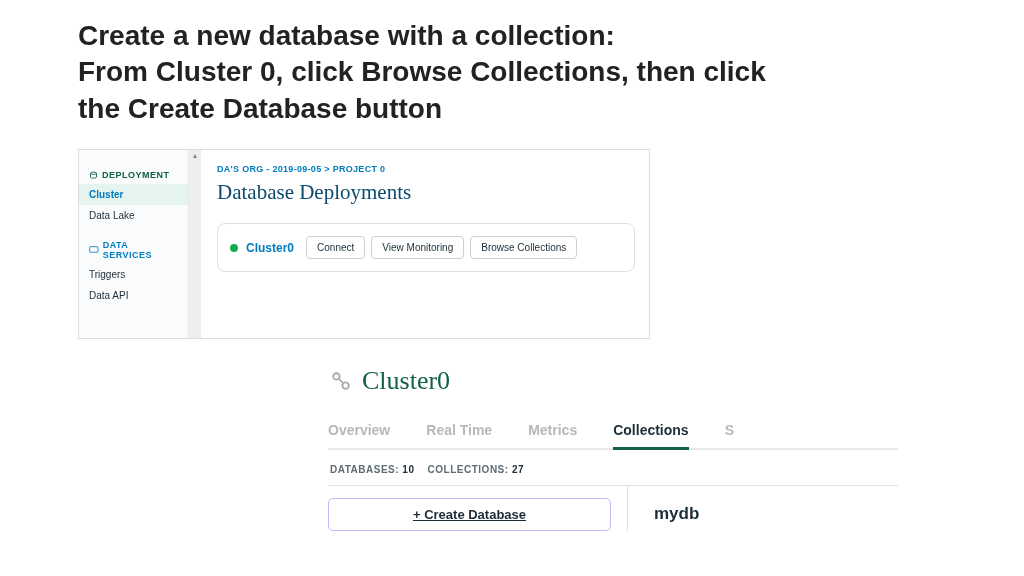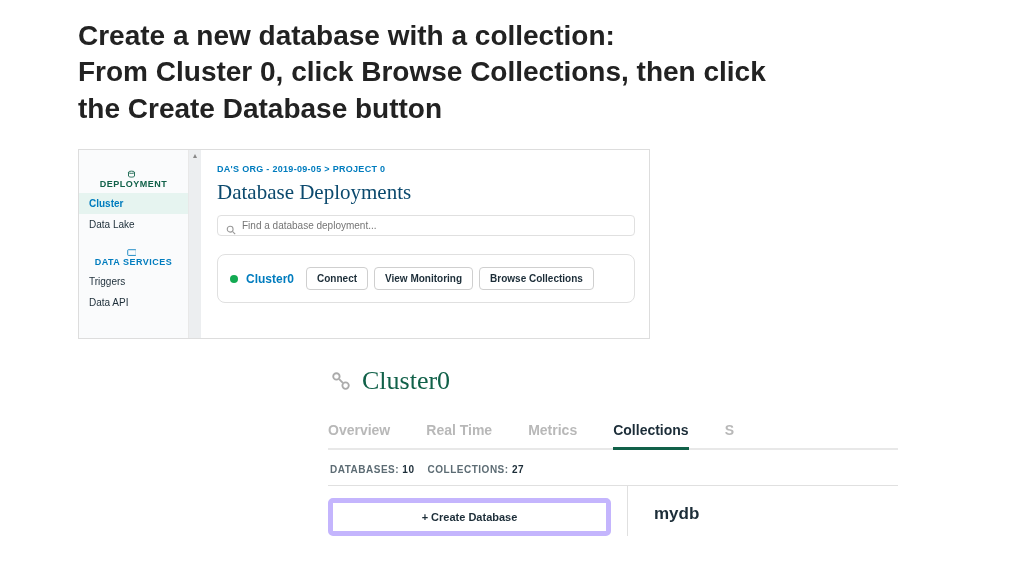--- a/index.html
+++ b/index.html
@@ -5,57 +5,57 @@
   * { box-sizing: border-box; margin: 0; padding: 0; }
   body { width: 1024px; height: 576px; font-family: -apple-system, Helvetica, Arial, sans-serif; background: #fff; overflow: hidden; }
 
   .slide-title { font-size: 28px; font-weight: 700; color: #222; padding: 18px 0 0 78px; line-height: 1.3; }
 
   .screenshot1 {
     position: absolute; left: 78px; top: 149px; width: 572px; height: 190px;
     border: 1px solid #ddd; background: #fff; overflow: hidden;
   }
   .sidebar { position: absolute; left: 0; top: 0; width: 110px; height: 100%; background: #fafbfc; border-right: 1px solid #e8e8e8; padding-top: 14px; }
-  .sidebar .section-label { font-size: 9px; font-weight: 700; color: #116149; letter-spacing: 0.5px; padding: 6px 10px 4px; display: flex; align-items: center; flex-direction: column; }
+  .sidebar .section-label { font-size: 9px; font-weight: 700; color: #116149; letter-spacing: 0.5px; padding: 6px 10px 4px; display: flex; align-items: center; }
   .sidebar .section-label.blue { color: #007cbe; }
   .sidebar .nav-item { font-size: 10px; color: #1c2d38; padding: 5px 10px; cursor: pointer; }
   .sidebar .nav-item.active { background: #e6f4f0; color: #007cbe; font-weight: 700; }
   .db-icon { width: 9px; height: 9px; margin-right: 4px; display: inline-block; }
   .db-icon svg, .svc-icon svg { display: block; }
   .svc-icon { width: 10px; height: 8px; margin-right: 4px; display: inline-block; }
 
   .scroll-track { position: absolute; left: 110px; top: 0; width: 12px; height: 100%; background: #eceef0; }
   .scroll-up { position: absolute; top: 0; left: 0; width: 12px; height: 12px; text-align: center; font-size: 8px; color: #888; line-height: 12px; }
 
   .main1 { position: absolute; left: 124px; top: 0; right: 0; height: 100%; padding: 14px 14px 0 14px; }
   .breadcrumb { font-size: 9px; color: #007cbe; font-weight: 700; letter-spacing: 0.3px; }
   .page-title { font-family: Georgia, 'Times New Roman', serif; font-size: 21px; color: #0c4a6e; margin-top: 6px; }
   .search-row { margin-top: 10px; display: flex; align-items: center; border: 1px solid #e0e0e0; border-radius: 4px; padding: 4px 8px; }
   .search-row input { border: none; outline: none; font-size: 10px; color: #aaa; flex: 1; background: transparent; }
   .search-icon { width: 10px; height: 10px; margin-right: 6px; }
 
   .cluster-card { margin-top: 18px; border: 1px solid #e0e0e0; border-radius: 8px; padding: 12px; display: flex; align-items: center; }
   .dot { width: 8px; height: 8px; border-radius: 50%; background: #13aa52; margin-right: 8px; }
   .cluster-name { color: #007cbe; font-weight: 700; font-size: 12px; margin-right: 12px; }
-  .btn { border: 1px solid #cfcfcf; background: #fff; border-radius: 4px; padding: 5px 10px; font-size: 10px; color: #1c2d38; font-weight: 700; margin-right: 6px; cursor: pointer; }
+  .btn { border: 1px solid #cfcfcf; background: #fff; border-radius: 4px; padding: 5px 10px; font-size: 10px; color: #1c2d38; font-weight: 400; margin-right: 6px; cursor: pointer; }
 
   .screenshot2 { position: absolute; left: 328px; top: 360px; width: 570px; height: 210px; background: #fff; }
   .cluster-header { display: flex; align-items: center; padding: 6px 2px 16px; }
   .link-icon { width: 22px; height: 22px; margin-right: 10px; }
   .cluster-title { font-family: Georgia, 'Times New Roman', serif; font-size: 26px; color: #116149; }
   .tabs { display: flex; border-bottom: 2px solid #e8e8e8; }
   .tab { padding: 10px 0; margin-right: 36px; font-size: 14px; font-weight: 700; color: #b8b8b8; cursor: pointer; position: relative; }
   .tab.active { color: #1c2d38; }
   .tab.active::after { content: ""; position: absolute; left: 0; right: 0; bottom: -2px; height: 3px; background: #116149; }
   .tab.cut { overflow: hidden; width: 10px; }
   .stats-row { font-size: 10px; font-weight: 700; color: #5d6c74; letter-spacing: 0.5px; padding: 14px 2px 10px; }
   .stats-row .num { color: #1c2d38; }
   .bottom-row { display: flex; align-items: stretch; border-top: 1px solid #e0e0e0; }
   .left-col { flex: 0 0 300px; padding: 12px 16px 0 0; border-right: 1px solid #e0e0e0; }
-  .create-db-btn { width: 100%; border: 5px solid #c4b5fd; border-radius: 5px; background: #fff; padding: 8px; font-size: 11px; font-weight: 700; color: #1c2d38; cursor: pointer; }
+  .create-db-btn { width: 100%; border: 1px solid #c4b5fd; border-radius: 5px; background: #fff; padding: 8px; font-size: 13px; font-weight: 700; color: #1c2d38; cursor: pointer; text-decoration: underline; }
   .right-col { flex: 1; padding: 18px 0 0 26px; }
   .dbname { font-size: 17px; font-weight: 700; color: #1c2d38; }
 </style>
 </head>
 <body>
 
 <div class="slide-title">
   <div>Create a new database with a collection:</div>
   <div>From Cluster 0, click Browse Collections, then click</div>
   <div>the Create Database button</div>
@@ -84,29 +84,20 @@
     </div>
     <div class="nav-item">Triggers</div>
     <div class="nav-item">Data API</div>
   </div>
   <div class="scroll-track">
     <div class="scroll-up">▴</div>
   </div>
   <div class="main1">
     <div class="breadcrumb">DA'S ORG - 2019-09-05 &gt; PROJECT 0</div>
     <div class="page-title">Database Deployments</div>
-    <div class="search-row">
-      <span class="search-icon">
-        <svg viewBox="0 0 12 12">
-            <circle cx="5" cy="5" r="3.5" fill="none" stroke="#999" stroke-width="1.3"></circle>
-            <line x1="8" y1="8" x2="11" y2="11" stroke="#999" stroke-width="1.3"></line>
-          </svg>
-      </span>
-      <input placeholder="Find a database deployment..." style="">
-    </div>
     <div class="cluster-card">
       <span class="dot"></span>
       <span class="cluster-name">Cluster0</span>
       <button class="btn">Connect</button>
       <button class="btn">View Monitoring</button>
       <button class="btn">Browse Collections</button>
     </div>
   </div>
 </div>
 

